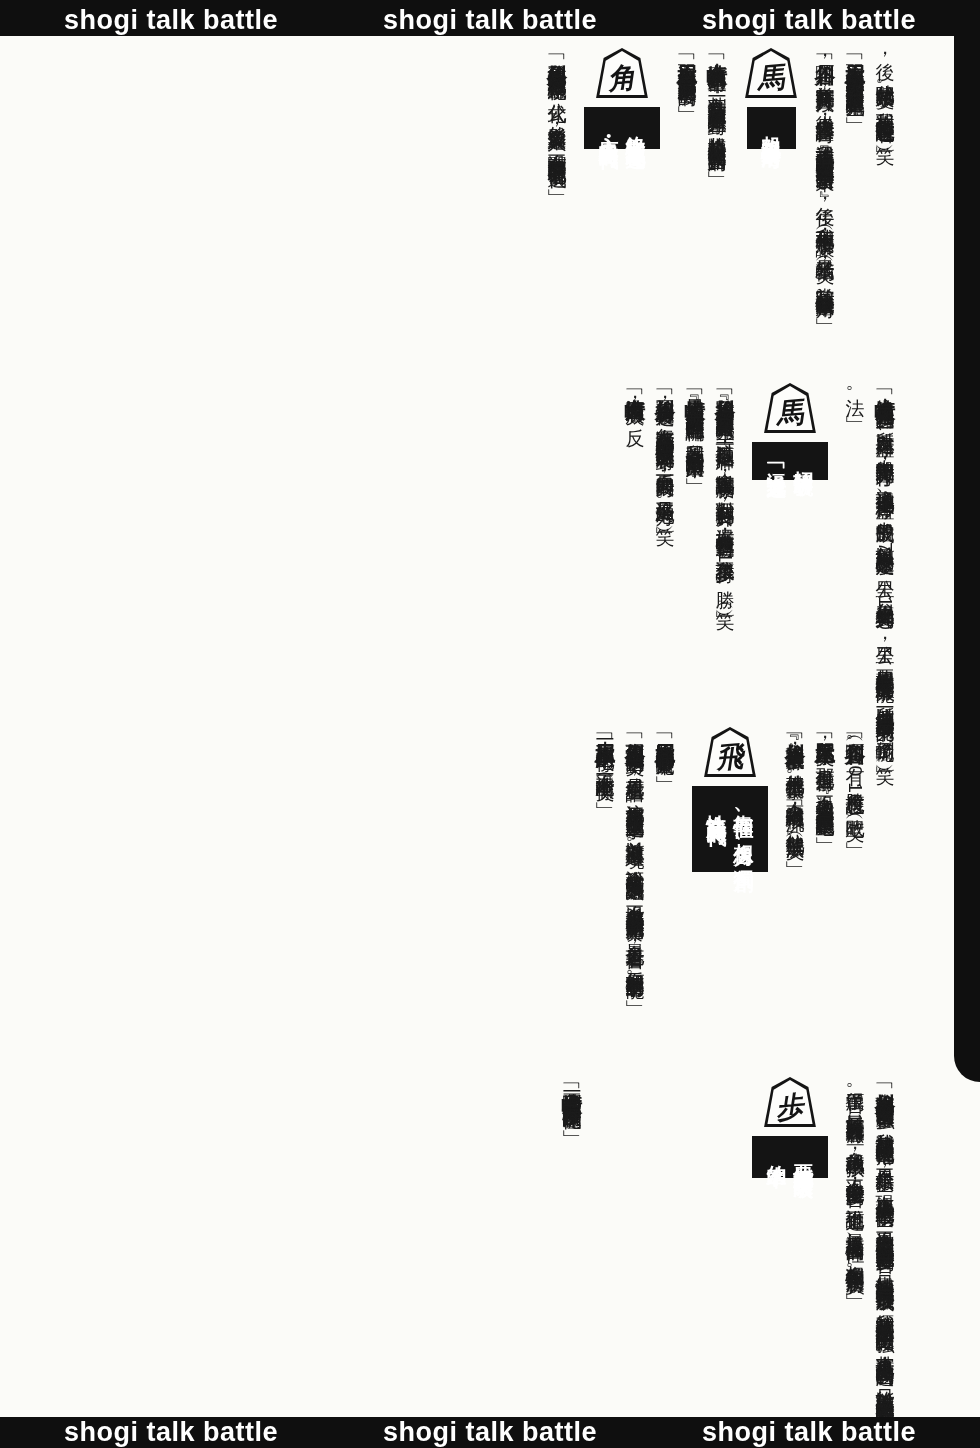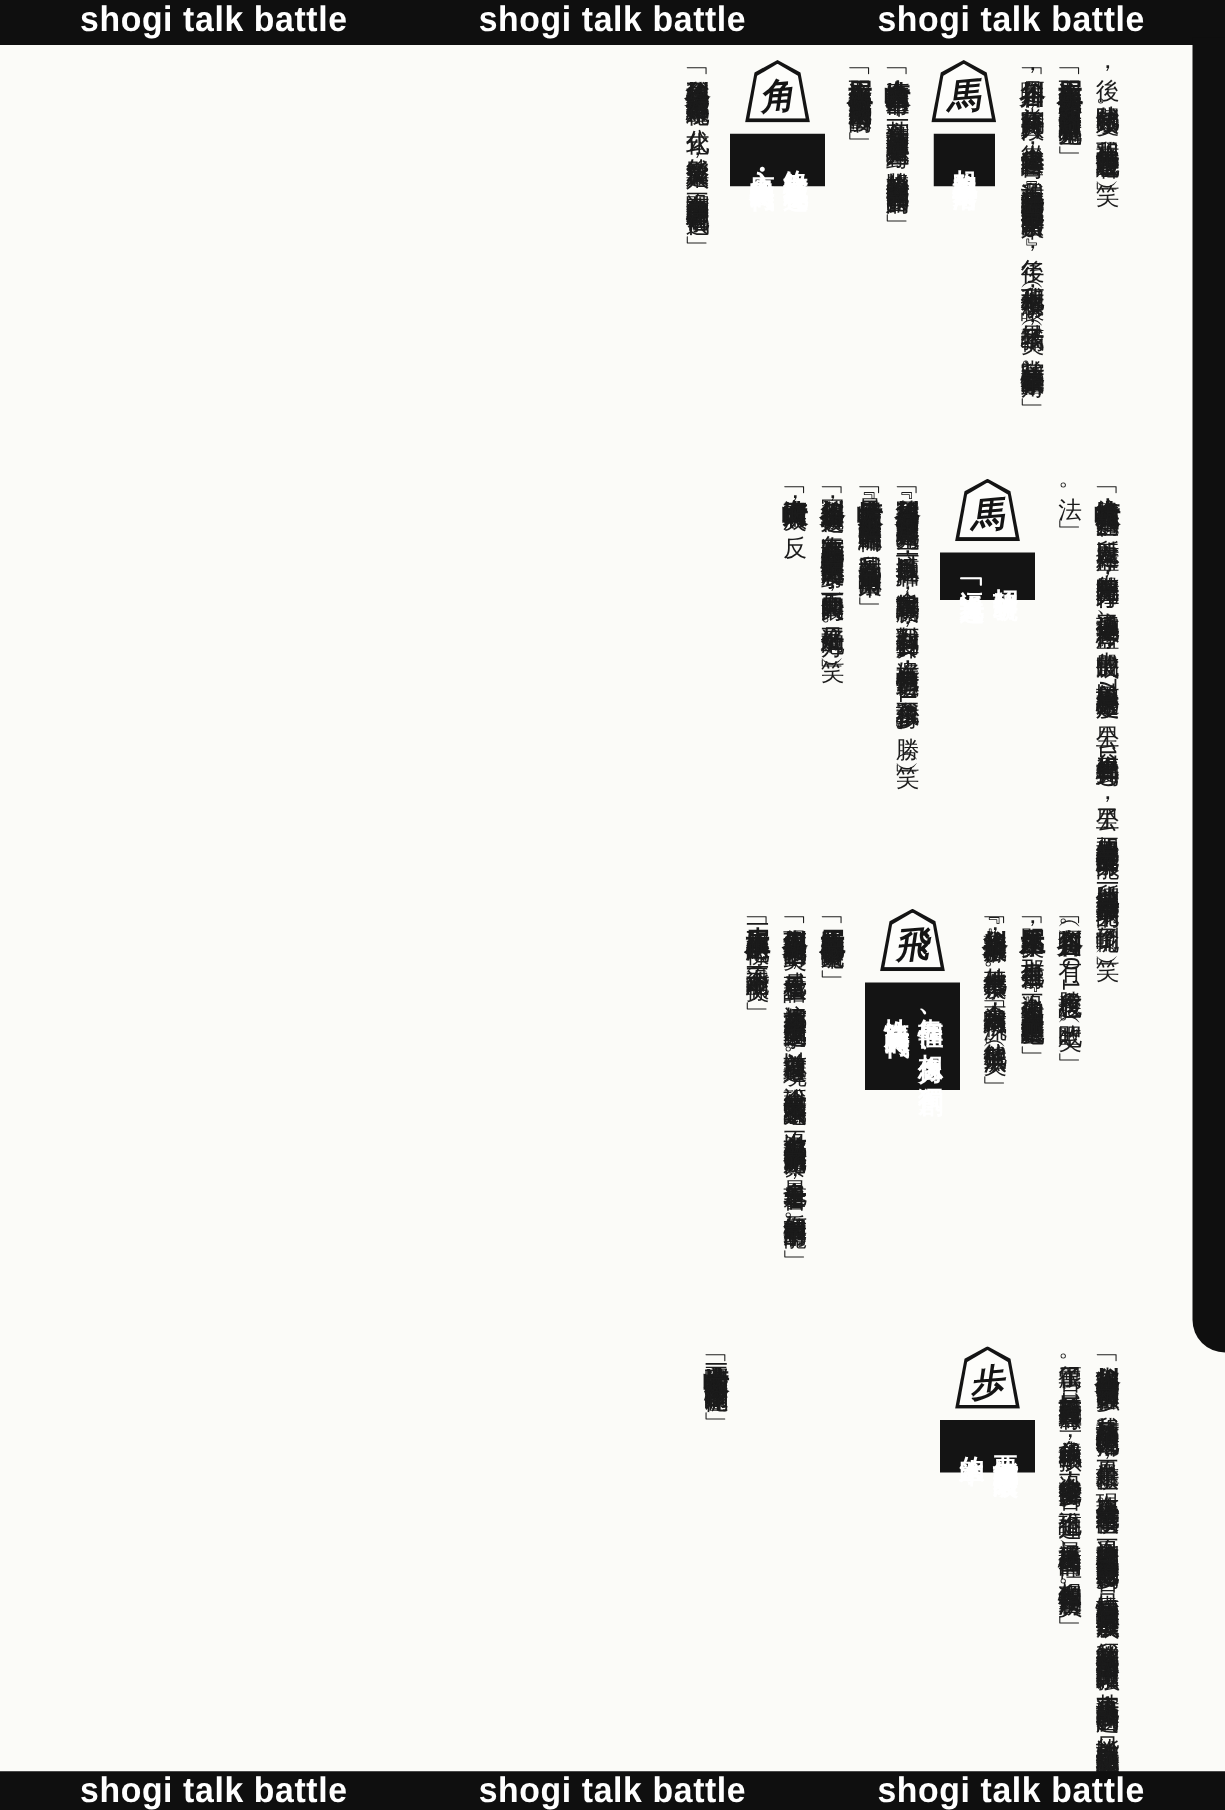--- a/index.html
+++ b/index.html
@@ -4,21 +4,21 @@
 <style>
   html,body { margin:0; padding:0; background:#e8e8e6; }
   .page {
     position:relative; width:980px; height:1448px; margin:0 auto;
     background:#fbfbf8; overflow:hidden;
     font-family:"Liberation Sans", sans-serif;
   }
   
   .bar {
     position:absolute; left:0; width:100%; background:#0f0f0f;
-    display:flex; justify-content:space-between; align-items:flex-start;
+    display:flex; justify-content:space-between; align-items:flex-end;
     padding:0 64px; box-sizing:border-box;
   }
   .bar-top { top:0; height:36px; }
   .bar-bottom { bottom:0; height:31px; }
   .bar span {
     color:#ffffff; font-weight:bold; font-size:27px; letter-spacing:0.5px;
     transform:scaleY(1.05);
   }
   
   .right-strip {

